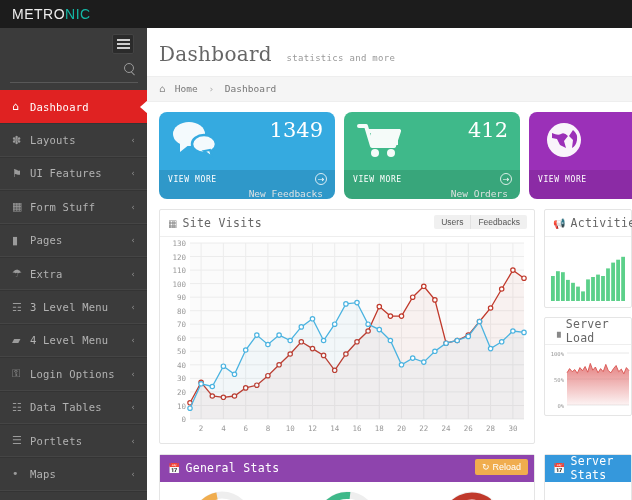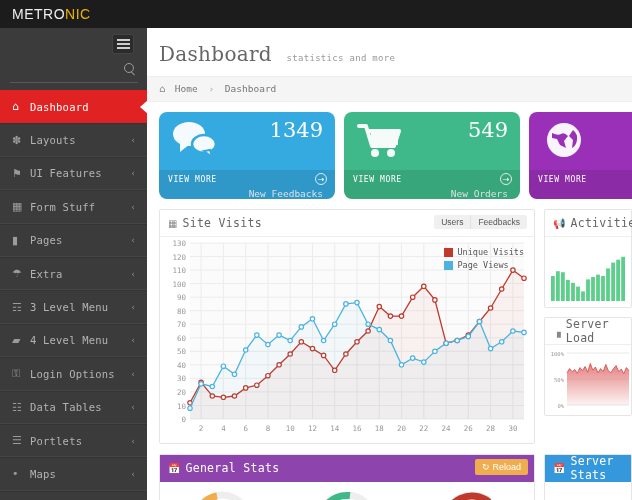--- a/index.html
+++ b/index.html
@@ -15,21 +15,21 @@
   
   .topbar {
     position: absolute; top: 0; left: 0; width: 632px; height: 28px;
     background: #1c1c1c;
   }
   .logo {
     position: absolute; left: 12px; top: 6px;
     font-size: 14px; letter-spacing: .5px; color: #eeeeee;
     font-family: "Liberation Sans", sans-serif; font-weight: 400;
   }
-  .logo .accent { color: #eab308; }
+  .logo .accent { color: #14b8a6; }
 
   
   .sidebar {
     position: absolute; top: 28px; left: 0; width: 147px; height: 472px;
     background: #3b3b3b;
   }
   .side-top { position: relative; height: 62px; }
   .hamburger {
     position: absolute; right: 13px; top: 6px; width: 22px; height: 20px;
     background: #2b2b2b; border: 1px solid #444; border-radius: 2px;
@@ -321,21 +321,21 @@
         <div class="card" style="background: rgb(63, 185, 138);">
           <div class="card-body">
             <div class="card-ico">
               <svg width="46" height="40" viewBox="0 0 46 40">
                 <path d="M2 6 H9 L15 26 H37 L42 11 H12" fill="none" stroke="#fff" stroke-width="4" stroke-linejoin="round" stroke-linecap="round"></path>
                 <rect x="14" y="10" width="27" height="15" fill="#fff"></rect>
                 <circle cx="18" cy="33" r="4" fill="#fff"></circle>
                 <circle cx="34" cy="33" r="4" fill="#fff"></circle>
               </svg>
             </div>
-            <div class="card-num">549</div>
+            <div class="card-num">412</div>
             <div class="card-lab">New Orders</div>
           </div>
           <div class="card-foot">
             <span class="vm">VIEW MORE</span>
             <span class="arr">→</span>
           </div>
         </div>
         <div class="card" style="background: rgb(155, 48, 184);">
           <div class="card-body">
             <div class="card-ico">
@@ -359,30 +359,20 @@
       <div class="panel chart-panel">
         <div class="panel-head">
           <span class="ph-icon">▦</span>
           <span class="panel-title">Site Visits</span>
           <div class="toggle-group">
             <div class="tg-btn">Users</div>
             <div class="tg-btn">Feedbacks</div>
           </div>
         </div>
         <div class="chart-area">
-          <div class="legend">
-            <div>
-              <span class="sw" id="sw0" style="background: rgb(192, 57, 43);"></span>
-              <span>Unique Visits</span>
-            </div>
-            <div>
-              <span class="sw" id="sw1" style="background: rgb(75, 179, 224);"></span>
-              <span>Page Views</span>
-            </div>
-          </div>
           <svg id="line-svg" width="374" height="206" viewBox="0 0 374 206">
               <rect x="30" y="6" width="334" height="176" fill="#fbfbfb"></rect>
               <line x1="30" y1="182.0" x2="364" y2="182.0" stroke="#ececec" stroke-width="1"></line>
               <text x="26" y="185.0" font-size="7.5" fill="#999" text-anchor="end" font-family="DejaVu Sans Mono, monospace">0</text>
               <line x1="30" y1="168.5" x2="364" y2="168.5" stroke="#ececec" stroke-width="1"></line>
               <text x="26" y="171.5" font-size="7.5" fill="#999" text-anchor="end" font-family="DejaVu Sans Mono, monospace">10</text>
               <line x1="30" y1="154.9" x2="364" y2="154.9" stroke="#ececec" stroke-width="1"></line>
               <text x="26" y="157.9" font-size="7.5" fill="#999" text-anchor="end" font-family="DejaVu Sans Mono, monospace">20</text>
               <line x1="30" y1="141.4" x2="364" y2="141.4" stroke="#ececec" stroke-width="1"></line>
               <text x="26" y="144.4" font-size="7.5" fill="#999" text-anchor="end" font-family="DejaVu Sans Mono, monospace">30</text>

